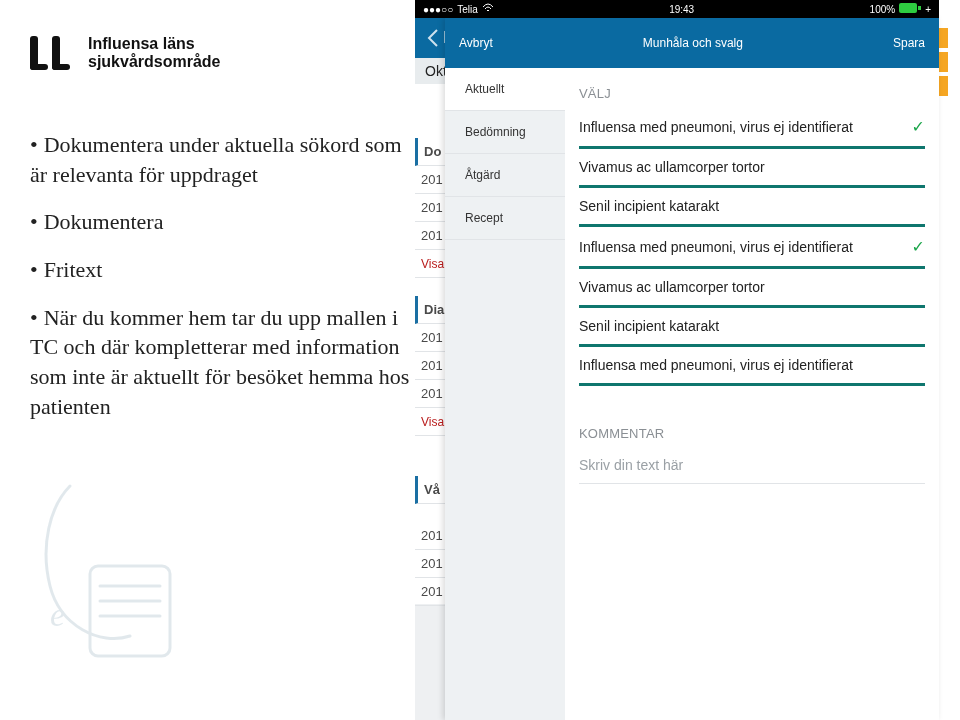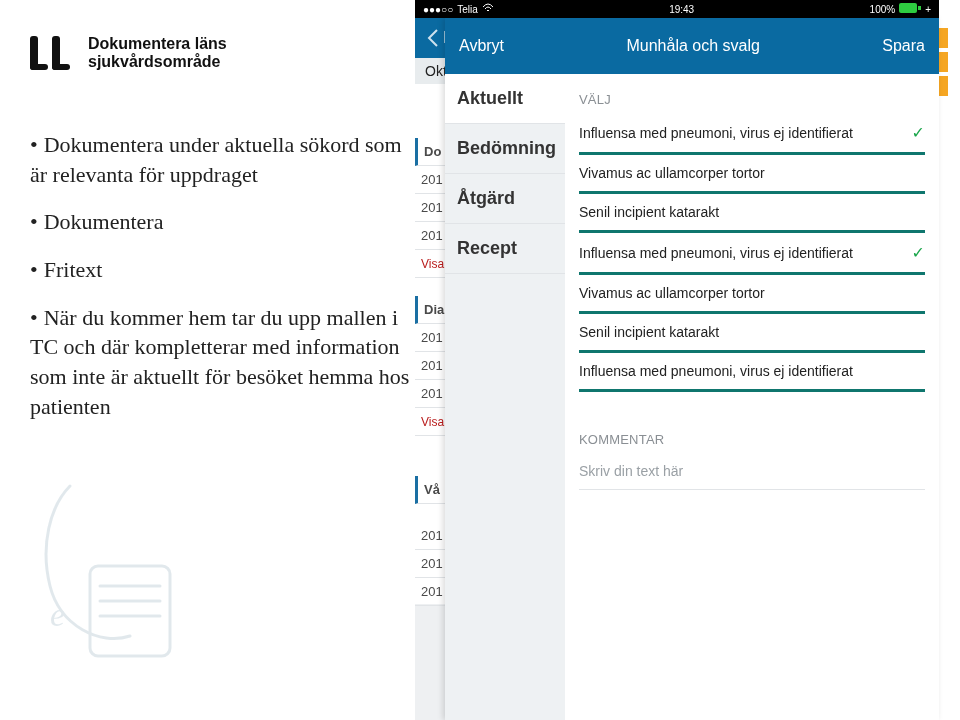--- a/index.html
+++ b/index.html
@@ -34,26 +34,26 @@
   .sb-center { flex:1; text-align:center; }
   .sb-right { display:flex; gap:4px; align-items:center; }
 
   .navback { height:40px; background:#0a6aa1; color:#cfe2ee; display:flex; align-items:center; padding:0 10px; font-size:16px; }
   .navback svg { width:14px; height:20px; margin-right:4px; }
 
   .oktbar { height:26px; background:#e8ecee; color:#222; font-size:14px; display:flex; align-items:center; padding:0 10px; }
 
   
   .sheet { position:absolute; top:18px; left:30px; right:0; bottom:0; background:#fff; box-shadow:-2px 0 6px rgba(0,0,0,0.15); }
-  .sheet-header { height:56px; background:#0a6aa1; color:#fff; display:flex; align-items:center; justify-content:space-between; padding:0 14px; font-size:16px; }
+  .sheet-header { height:50px; background:#0a6aa1; color:#fff; display:flex; align-items:center; justify-content:space-between; padding:0 14px; font-size:12px; }
   .sheet-title { font-weight:500;text-align:right; }
 
   .sheet-body { display:flex; height:calc(100% - 42px); }
   .sheet-tabs { width:120px; background:#eef1f3; }
-  .sheet-tabs .tab { padding:14px 12px; font-size:18px; color:#333; border-bottom:1px solid #e1e4e7;font-weight:bold; }
+  .sheet-tabs .tab { padding:14px 20px; font-size:12px; color:#333; border-bottom:1px solid #e1e4e7; }
   .sheet-tabs .tab.active { background:#fff; }
 
   .sheet-main { flex:1; padding:10px 14px 0 14px; overflow:hidden; }
   .group-label { font-size:13px; color:#8a8f94; margin:8px 0 6px 0; letter-spacing:0.2px; }
   .choice { display:flex; align-items:center; justify-content:space-between; border-bottom:3px solid #0f766e; padding:10px 0; font-size:14px; color:#222; }
   .choice .check { color:#1aa54a; font-size:16px; }
 
   .kommentar-input { border-bottom:1px solid #e1e4e7; padding:10px 0; color:#9aa0a5; font-size:14px; }
 
   
@@ -77,21 +77,21 @@
     </div>
 
   <div class="logo">
     <svg viewBox="0 0 46 46">
       <rect x="0" y="6" width="8" height="34" rx="3" fill="#111"></rect>
       <rect x="0" y="34" width="18" height="6" rx="3" fill="#111"></rect>
       <rect x="22" y="6" width="8" height="34" rx="3" fill="#111"></rect>
       <rect x="22" y="34" width="18" height="6" rx="3" fill="#111"></rect>
     </svg>
     <div class="logo-text">
-      <span>Dokumentera läns</span>
+      <span>Influensa läns</span>
       <span>sjukvårdsområde</span>
     </div>
   </div>
 
   <div class="bullets">
     <div class="item">Dokumentera under aktuella sökord som är relevanta för uppdraget</div>
     <div class="item">Dokumentera</div>
     <div class="item">Fritext</div>
     <div class="item">När du kommer hem tar du upp mallen i TC och där kompletterar med information som inte är aktuellt för besöket hemma hos patienten</div>
   </div>

